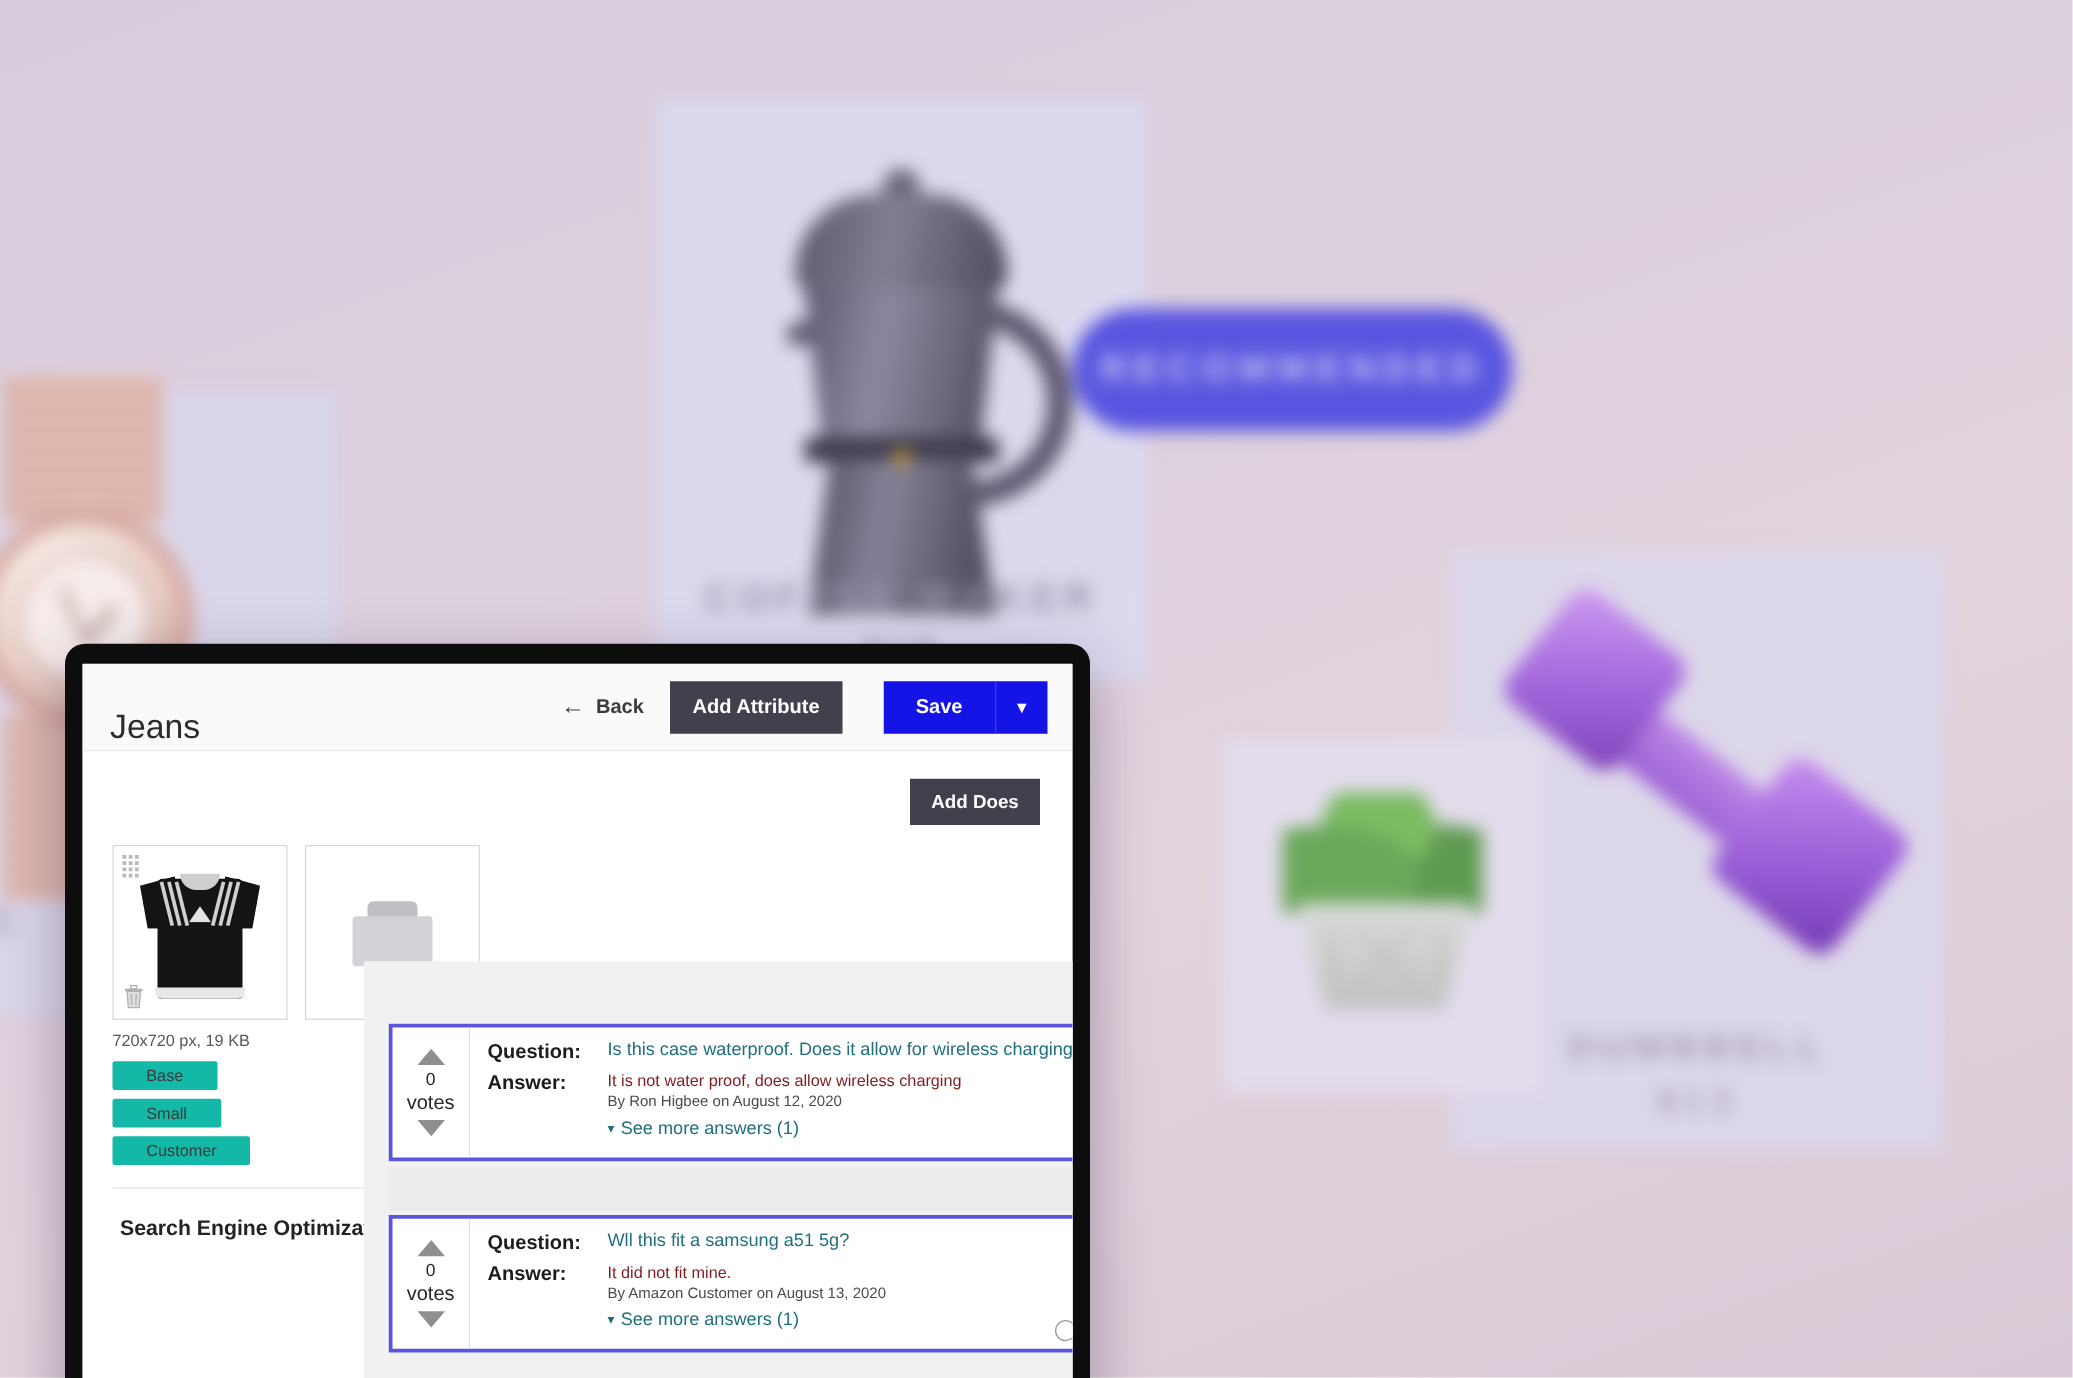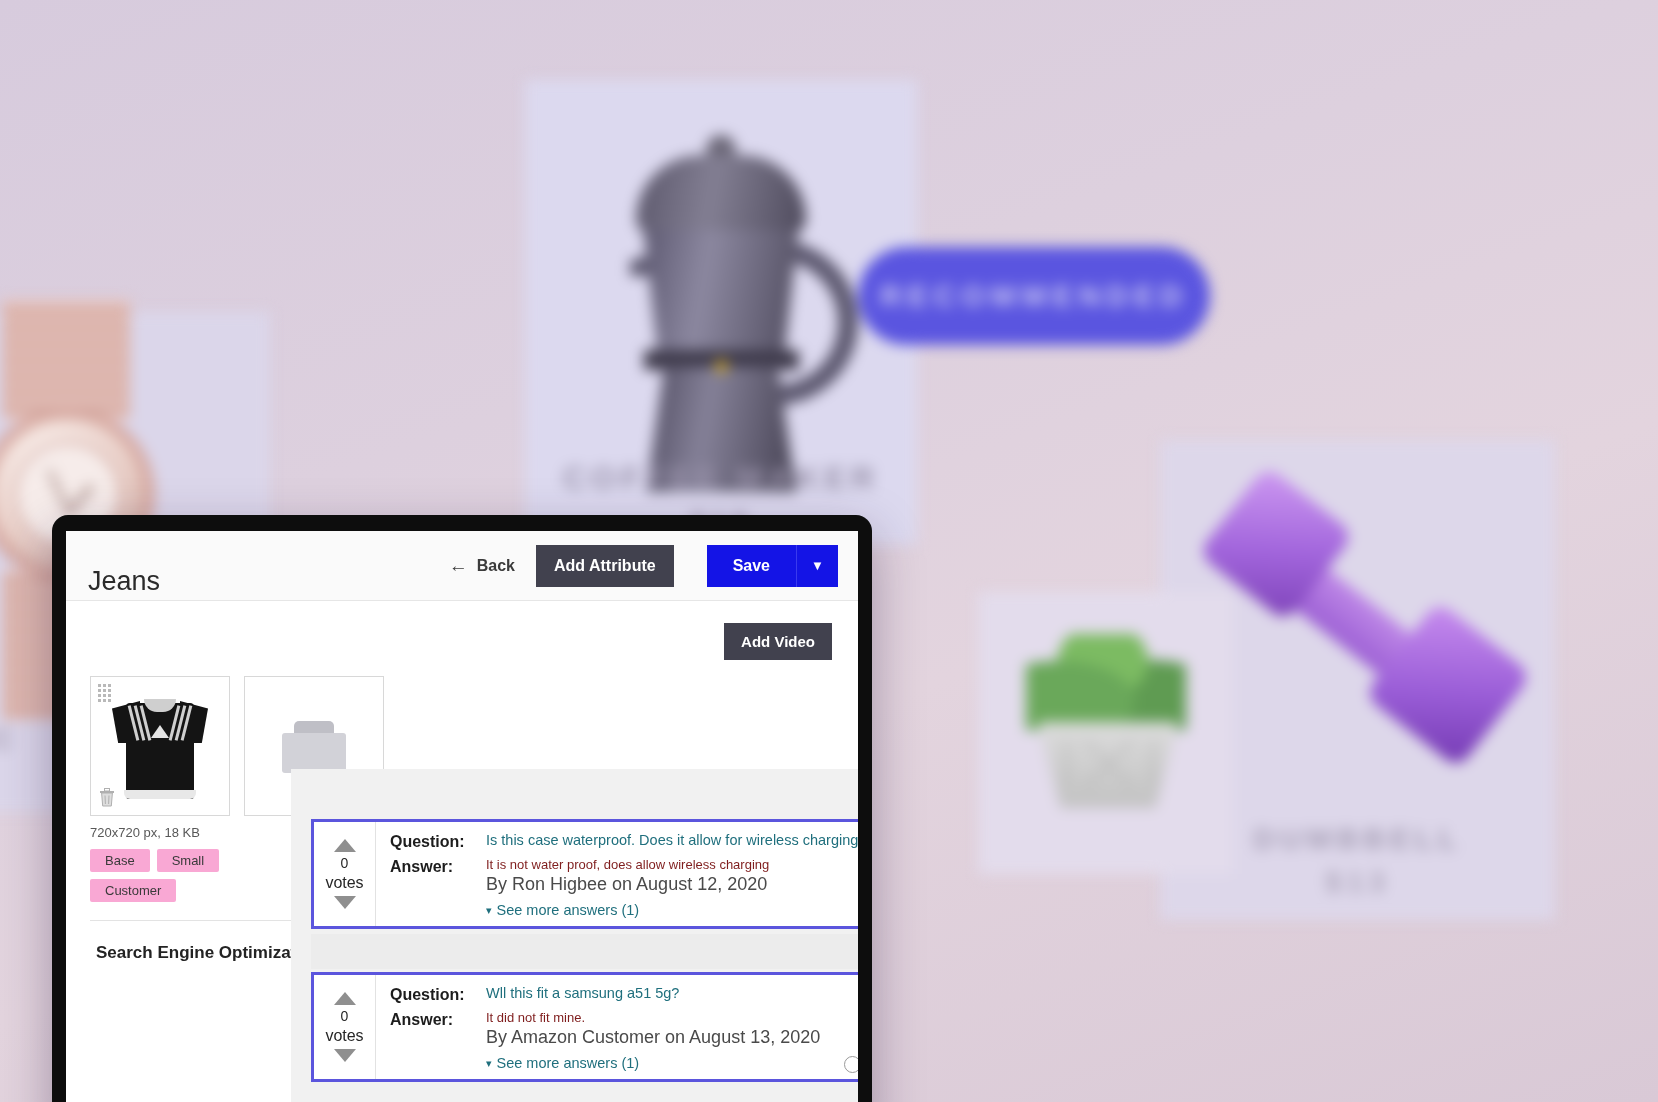--- a/index.html
+++ b/index.html
@@ -282,22 +282,22 @@
   }
   .shirt-hem {
     position: absolute; left: 12px; bottom: 0; width: 72px; height: 9px;
     background: #e8e8e8; border-radius: 0 0 6px 6px;
   }
   .thumb-meta {
     margin-top: 9px; font-size: 13px; color: #585858;
   }
   .tag-row { margin-top: 9px; display: flex; flex-wrap: wrap; gap: 7px; width: 150px; }
   .tag {
-    background: #f9a8d4; color: #3a3a3a; font-size: 13px;
-    padding: 4px 15px; border-radius: 2px;
+    background: #14b8a6; color: #3a3a3a; font-size: 13px;
+    padding: 4px 27px; border-radius: 2px;
   }
 
   .thumb-box.second { width: 140px; height: 140px; }
   .file-glyph {
     position: absolute; left: 50%; top: 44px; margin-left: -32px;
     width: 64px; height: 52px;
   }
   .file-glyph .tab { position: absolute; left: 12px; top: 0; width: 40px; height: 14px;
     background: #bfbfc6; border-radius: 5px 5px 0 0; }
   .file-glyph .sheet { position: absolute; left: 0; top: 12px; width: 64px; height: 40px;
@@ -349,21 +349,21 @@
   .vote-label { font-size: 16px; color: #262626; line-height: 1.15; }
 
   .qa-content { flex: 1; padding: 10px 12px 8px 14px; }
   .qa-line { display: flex; align-items: flex-start; }
   .qa-key {
     width: 96px; flex: 0 0 96px; font-size: 16px; font-weight: 700; color: #1d1d1d;
     padding-top: 1px;
   }
   .qa-question { font-size: 14.5px; color: #1f6f7d; }
   .qa-answer { font-size: 13px; color: #7f1d1d; }
-  .qa-byline { font-size: 18px; color: #4a4a4a; margin-top: 2px; }
+  .qa-byline { font-size: 12px; color: #4a4a4a; margin-top: 2px; }
   .qa-more {
     margin-top: 7px; margin-left: 96px;
     font-size: 14.5px; color: #1f6f7d; cursor: pointer;
     display: inline-flex; align-items: center; gap: 5px;
   }
   .chev { font-size: 11px; line-height: 1; }
 
   .circle-handle {
     position: absolute; left: 553px; top: 287px; width: 17px; height: 17px;
     border-radius: 50%; border: 1.5px solid #9a9a9a; background: #fff;
@@ -443,21 +443,21 @@
           <button class="btn-save-caret">
             <span>▼</span>
           </button>
         </div>
       </div>
     </div>
 
     <div class="app-body">
 
       <div class="video-row">
-        <button class="btn-addvideo">Add Video</button>
+        <button class="btn-addvideo">Add Does</button>
       </div>
 
       <div class="gallery">
 
         <div class="thumb-card">
           <div class="thumb-box">
             <div class="drag-dots">
               <i></i>
                 <i></i>
                 <i></i>
@@ -486,21 +486,21 @@
               <div class="shirt-hem"></div>
             </div>
             <svg class="trash-icon" viewBox="0 0 16 19">
               <rect x="1" y="3" width="14" height="2" fill="#b0b0b0"></rect>
               <rect x="5.5" y="0.5" width="5" height="2.5" fill="none" stroke="#b0b0b0"></rect>
               <path d="M2.6 5 h10.8 l-1.1 13 h-8.6 z" fill="#dedede" stroke="#b0b0b0"></path>
               <line x1="6" y1="7.5" x2="6.4" y2="16" stroke="#b0b0b0"></line>
               <line x1="10" y1="7.5" x2="9.6" y2="16" stroke="#b0b0b0"></line>
             </svg>
           </div>
-          <div class="thumb-meta">720x720 px, 18 KB</div>
+          <div class="thumb-meta">720x720 px, 19 KB</div>
           <div class="tag-row">
             <span class="tag">Base</span>
             <span class="tag">Small</span>
             <span class="tag">Customer</span>
           </div>
         </div>
 
         <div class="thumb-card">
           <div class="thumb-box second">
             <div class="file-glyph">

